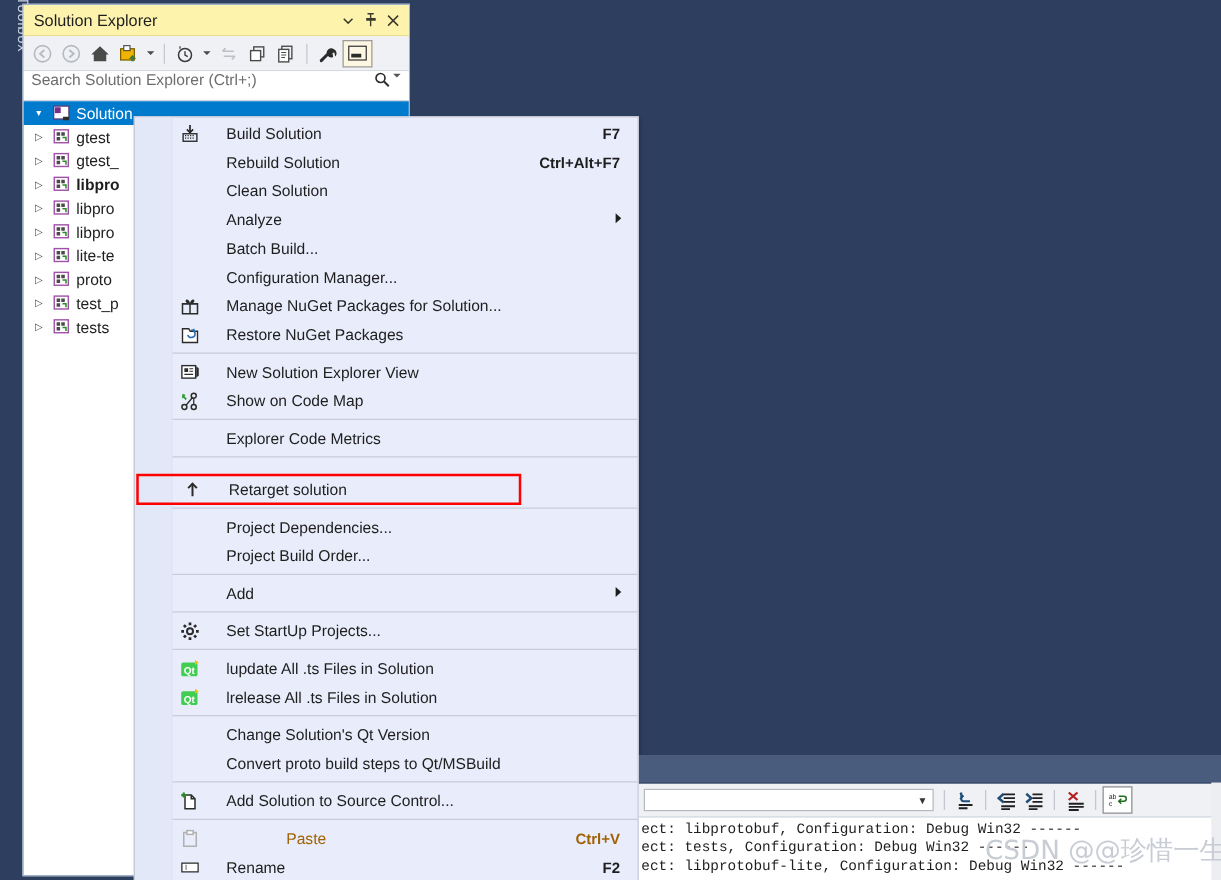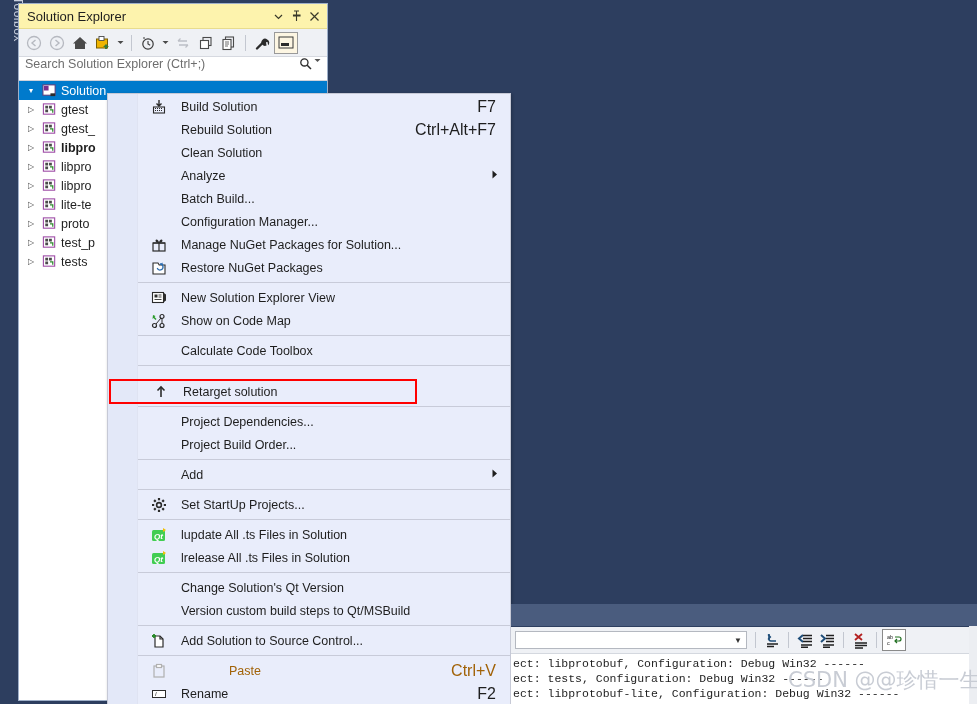--- a/index.html
+++ b/index.html
@@ -88,24 +88,24 @@
   .ctx-menu::before {
     content: ""; position: absolute; left: 0; top: 0; width: 29px; height: 100%;
     background: #e3e8f8; border-right: 1px solid #dfe3f2;
   }
   .mi {
     position: relative; height: 23px; display: flex; align-items: center;
     font-size: 12.5px; color: #1e1e1e; z-index: 2; cursor: default; padding-left: 36px;
   }
   .mi .mi-icon {
     width: 29px; min-width: 29px; height: 23px; display: flex;
-    align-items: center; justify-content: center; font-style: italic;
+    align-items: center; 
   }
   .mi .mi-label { flex: 1; padding-left: 8px; white-space: nowrap; }
-  .mi .mi-short { color: #1e1e1e; padding-right: 14px; font-size: 16px; }
+  .mi .mi-short { color: #1e1e1e; padding-right: 14px; font-size: 12px; font-weight: bold; }
   .mi .mi-arrow { padding-right: 12px; font-size: 9px; color: #1e1e1e; }
   .mi.disabled .mi-label, .mi.disabled .mi-short { color: #a16207; margin-left: 48px; }
   .mi-sep {
     position: relative; z-index: 2; height: 1px; background: #c8cbd9;
     margin: 3px 0 3px 30px;
   }
   .mi.highlight-box {
     outline: 2px solid #ff0000; outline-offset: -1px;
     margin-left: 2px; width: 270px; margin-top: 14px;
   }
@@ -460,21 +460,21 @@
             <circle cx="11" cy="12.5" r="2" fill="none" stroke="#2b2b2b" stroke-width="1.2"></circle>
             <path d="M10 5 L5 11 M11 5.5 V10.5" stroke="#2b2b2b" stroke-width="1"></path>
             <path d="M2 2 l2.5 1 -1 1 2 2 -1 1 -2-2 -1 1z" fill="#2a9a2a"></path>
           </svg>
         </span>
         <span class="mi-label">Show on Code Map</span>
       </div>
       <div class="mi-sep"></div>
       <div class="mi">
         <span class="mi-icon"></span>
-        <span class="mi-label">Calculate Code Toolbox</span>
+        <span class="mi-label">Explorer Code Metrics</span>
       </div>
       <div class="mi-sep"></div>
       <div class="hl-wrap">
         <div class="mi highlight-box">
           <span class="mi-icon">
             <svg width="16" height="16" viewBox="0 0 16 16">
               <path d="M8 13 V3" stroke="#2b2b2b" stroke-width="1.6"></path>
               <path d="M4.5 6.5 L8 3 L11.5 6.5" stroke="#2b2b2b" stroke-width="1.6" fill="none"></path>
             </svg>
           </span>
@@ -529,21 +529,21 @@
         </span>
         <span class="mi-label">lrelease All .ts Files in Solution</span>
       </div>
       <div class="mi-sep"></div>
       <div class="mi">
         <span class="mi-icon"></span>
         <span class="mi-label">Change Solution's Qt Version</span>
       </div>
       <div class="mi">
         <span class="mi-icon"></span>
-        <span class="mi-label">Version custom build steps to Qt/MSBuild</span>
+        <span class="mi-label">Convert proto build steps to Qt/MSBuild</span>
       </div>
       <div class="mi-sep"></div>
       <div class="mi">
         <span class="mi-icon">
           <svg width="16" height="16" viewBox="0 0 16 16">
             <path d="M4 3 h5 l3 3 v8 H4z" fill="#fff" stroke="#2b2b2b" stroke-width="1.2"></path>
             <path d="M9 3 v3 h3" fill="none" stroke="#2b2b2b" stroke-width="1.2"></path>
             <path d="M3 1 v4 M1 3 h4" stroke="#2a8a2a" stroke-width="1.8"></path>
           </svg>
         </span>

